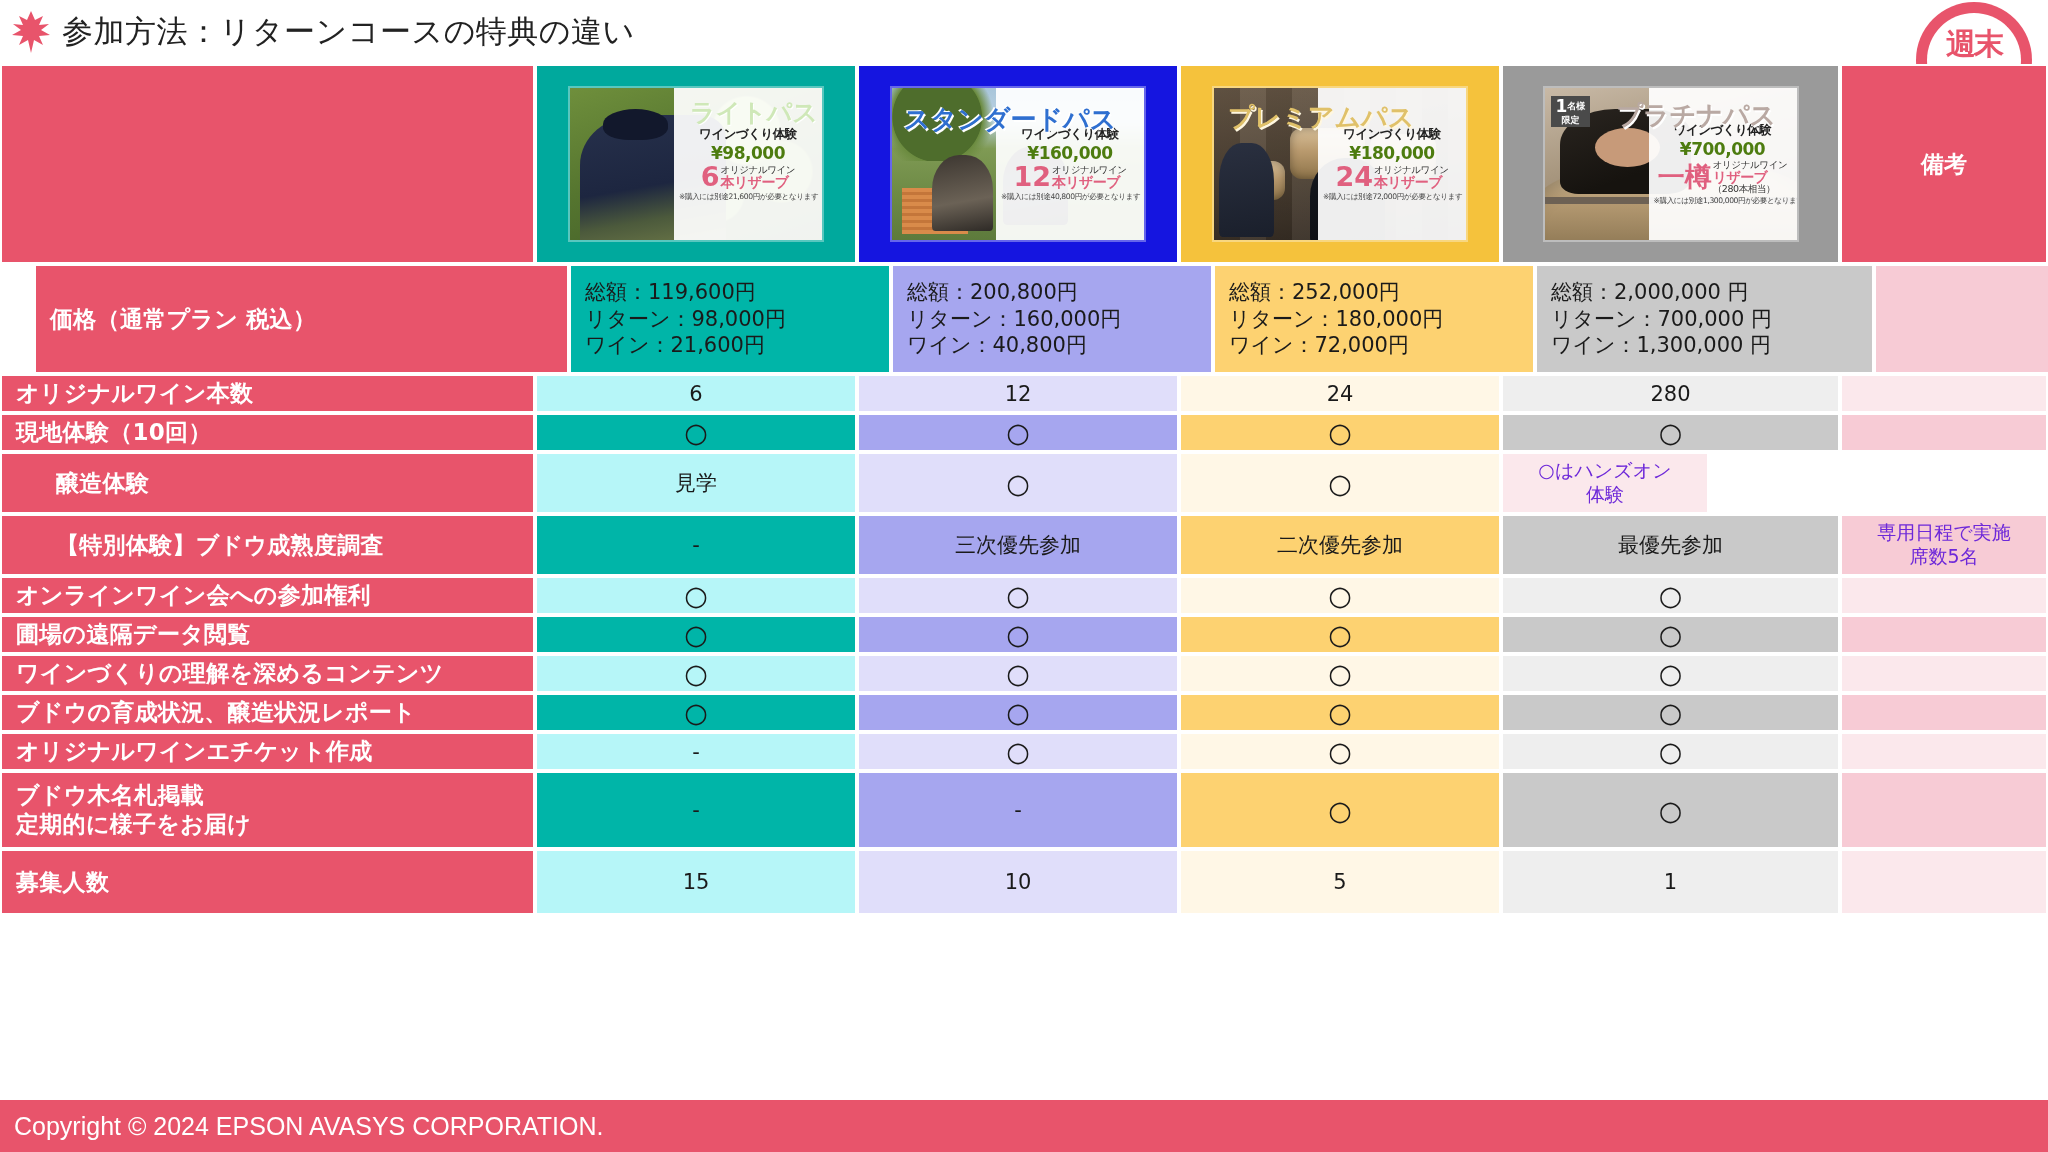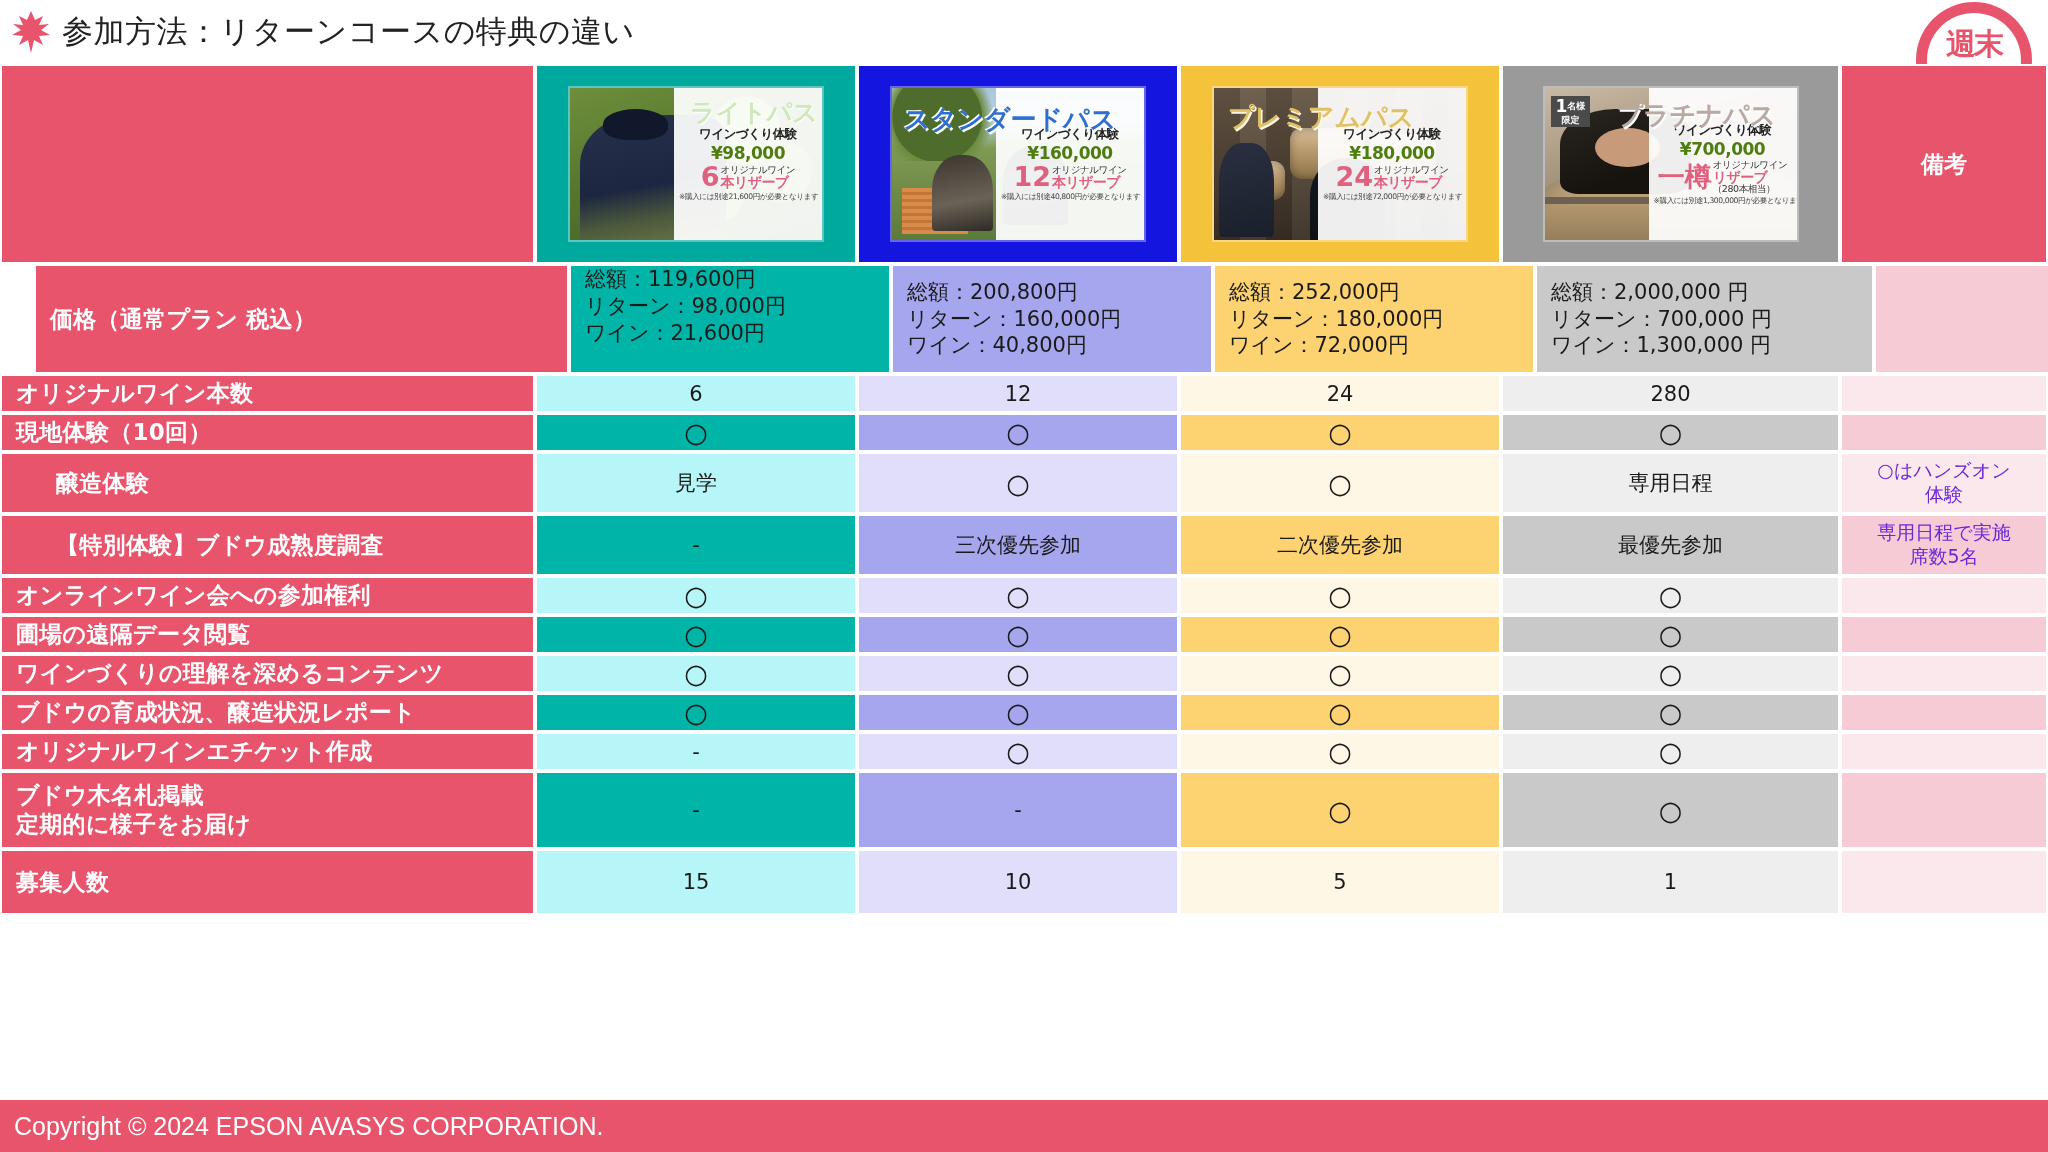--- a/index.html
+++ b/index.html
@@ -360,21 +360,21 @@
           </div>
           <div class="pc-title" style="left:72px;top:10px;font-size:26px;color:#b9a9a3;text-shadow:1.5px 1.5px 0 #fff;">プラチナパス</div>
         </div>
       </div>
 
       <div class="cell c-note hdr-note">備考</div>
     </div>
 
     <div id="rows-host" style="display:contents"><div class="row">
           <div class="cell c-label" style="height: 110px; margin-left: 34px;">価格（通常プラン 税込）</div>
-          <div class="cell c-plan t-dark price-cell" style="height: 110px; flex-direction: column; align-items: flex-start; justify-content: flex-start;">
+          <div class="cell c-plan t-dark price-cell" style="height: 110px; flex-direction: column; align-items: flex-start; justify-content: center;">
             <div>総額：119,600円</div>
             <div>リターン：98,000円</div>
             <div>ワイン：21,600円</div>
           </div>
           <div class="cell c-plan s-dark price-cell" style="height: 110px; flex-direction: column; align-items: flex-start; justify-content: center;">
             <div>総額：200,800円</div>
             <div>リターン：160,000円</div>
             <div>ワイン：40,800円</div>
           </div>
           <div class="cell c-plan p-dark price-cell" style="height: 110px; flex-direction: column; align-items: flex-start; justify-content: center;">
@@ -400,21 +400,20 @@
           <div class="cell c-plan t-dark circle" style="height: 39px;">○</div>
           <div class="cell c-plan s-dark circle" style="height: 39px;">○</div>
           <div class="cell c-plan p-dark circle" style="height: 39px;">○</div>
           <div class="cell c-plan4 l-dark circle" style="height: 39px;">○</div>
           <div class="cell c-note note-cell n-dark" style="height: 39px;"></div>
         </div><div class="row">
           <div class="cell c-label indent" style="height: 62px;">醸造体験</div>
           <div class="cell c-plan t-light" style="height: 62px;">見学</div>
           <div class="cell c-plan s-light circle" style="height: 62px;">○</div>
           <div class="cell c-plan p-light circle" style="height: 62px;">○</div>
-          <div class="cell c-plan4 l-light" style="height: 62px;">専用日程</div>
           <div class="cell c-note note-cell n-light" style="height: 62px;">○はハンズオン<br>体験</div>
         </div><div class="row">
           <div class="cell c-label indent" style="height: 62px;">【特別体験】ブドウ成熟度調査</div>
           <div class="cell c-plan t-dark dash" style="height: 62px;">-</div>
           <div class="cell c-plan s-dark" style="height: 62px;">三次優先参加</div>
           <div class="cell c-plan p-dark" style="height: 62px;">二次優先参加</div>
           <div class="cell c-plan4 l-dark" style="height: 62px;">最優先参加</div>
           <div class="cell c-note note-cell n-dark" style="height: 62px;">専用日程で実施<br>席数5名</div>
         </div><div class="row">
           <div class="cell c-label" style="height: 39px;">オンラインワイン会への参加権利</div>

